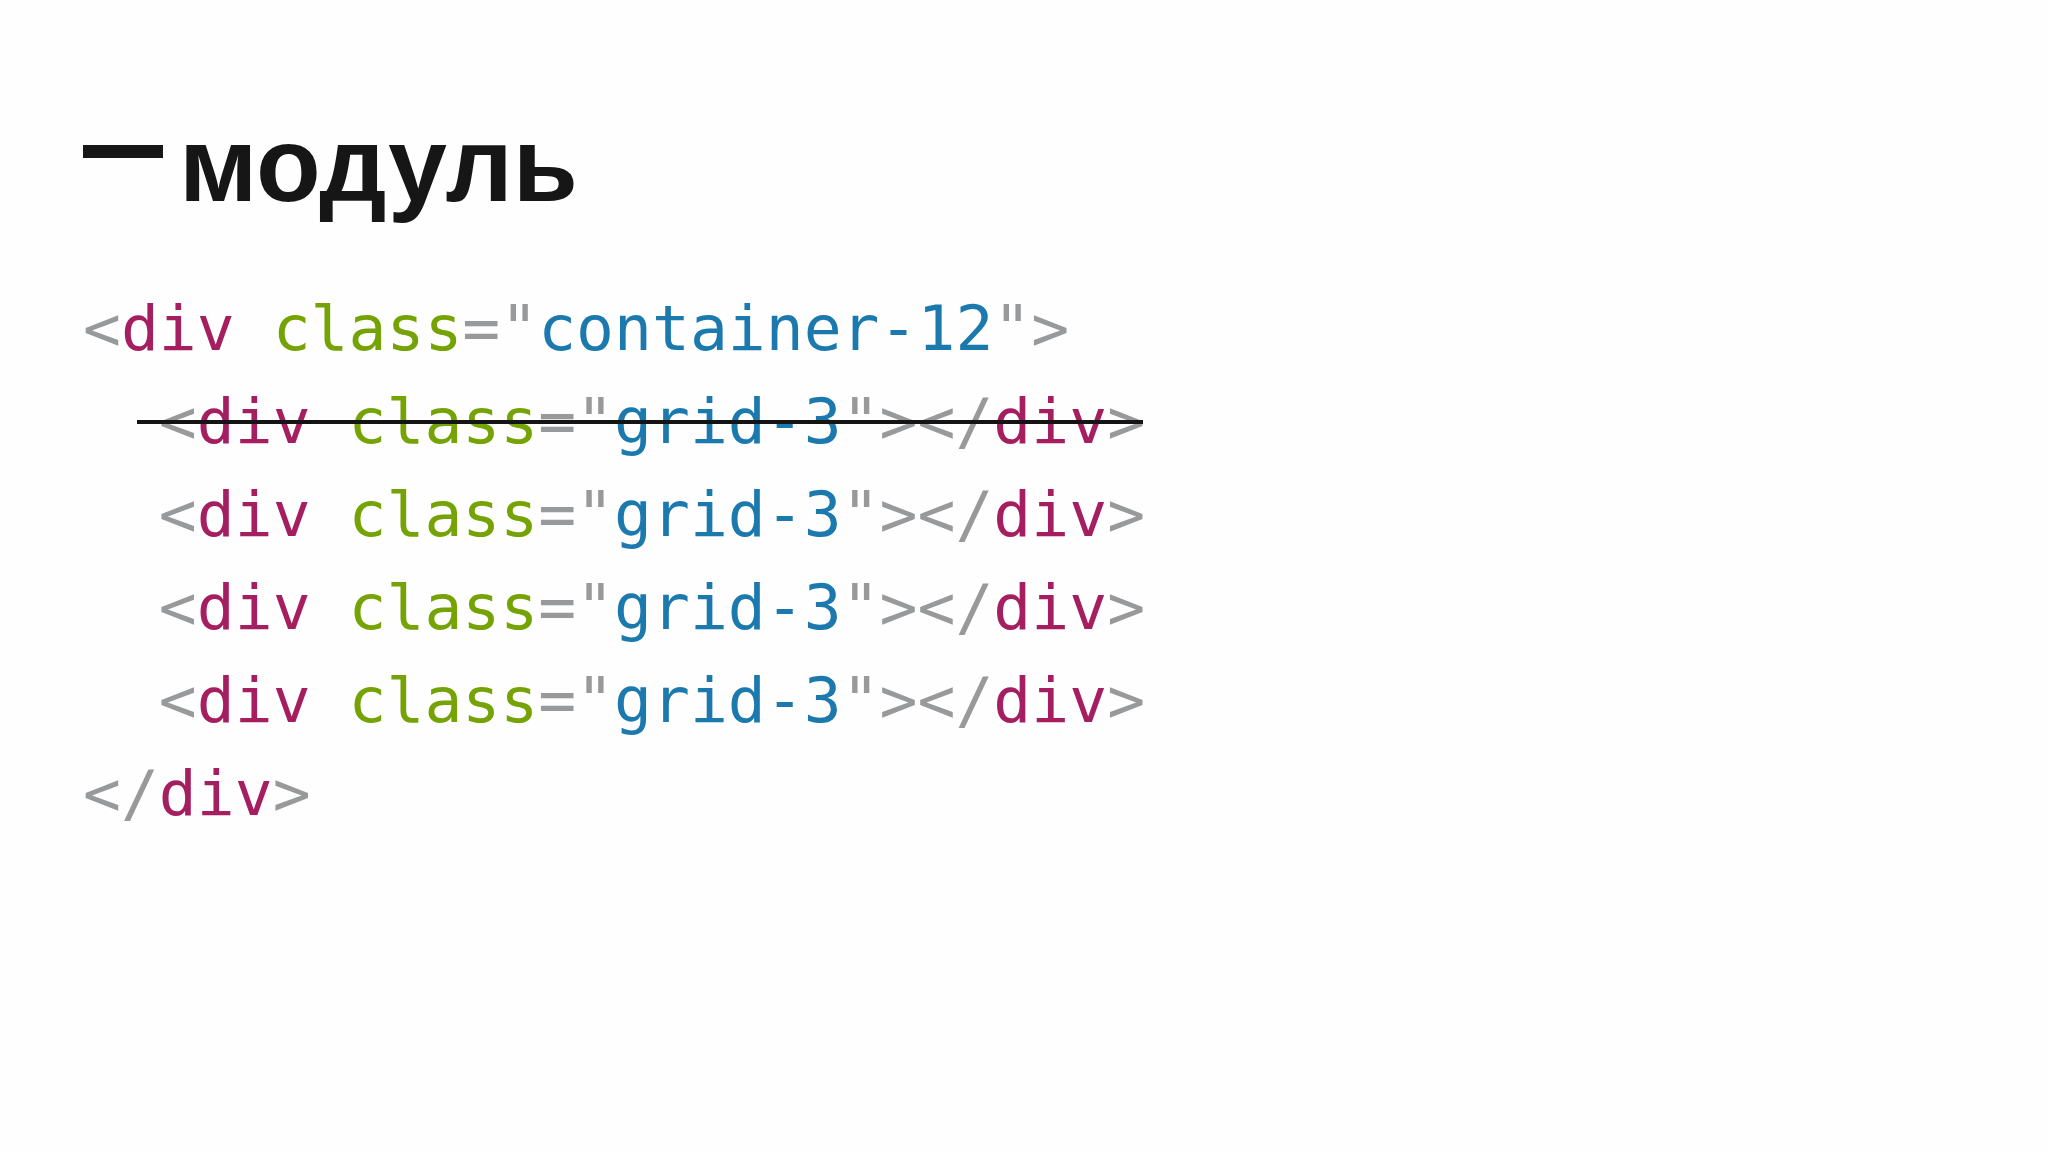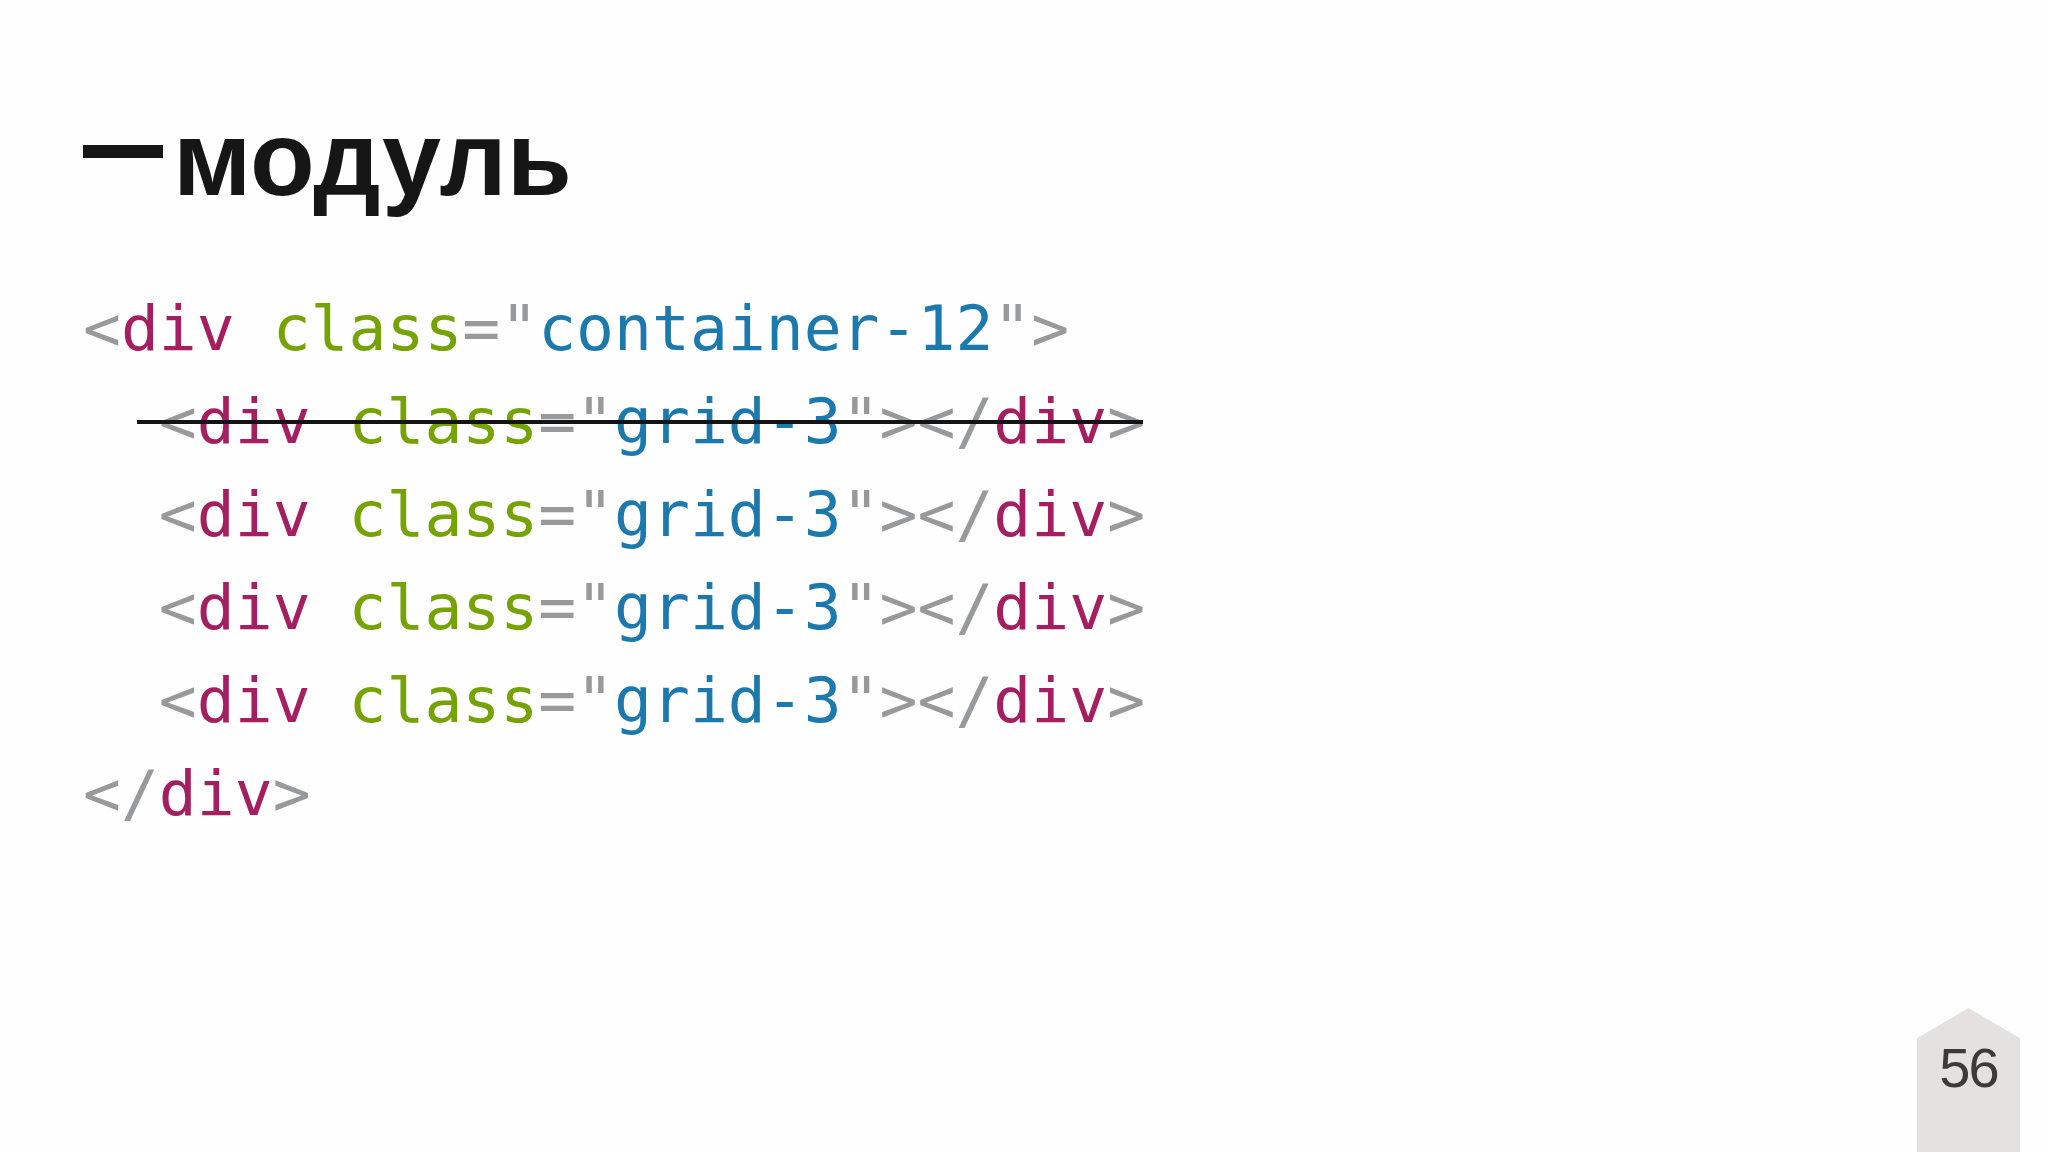--- a/index.html
+++ b/index.html
@@ -85,21 +85,18 @@
     color: #3b3b39;
   }
 </style>
 </head>
 <body>
 
 <div class="slide">
 
   <div class="title-dash"></div>
 
-  <h1 class="title-text" style="margin:8px; font-size:106px;">модуль</h1>
+  <h1 class="title-text" style="margin:14px; font-size:106px;">модуль</h1>
 
   <pre class="code" id="code-block"><div class="line"><span style="color: rgb(151, 153, 155);">&lt;</span><span style="color: rgb(165, 30, 95);">div</span><span style="color: rgb(151, 153, 155);"> </span><span style="color: rgb(117, 163, 3);">class</span><span style="color: rgb(151, 153, 155);">="</span><span style="color: rgb(27, 121, 174);">container-12</span><span style="color: rgb(151, 153, 155);">"&gt;</span></div><div class="line"><span style="color: rgb(151, 153, 155);">  &lt;</span><span style="color: rgb(165, 30, 95);">div</span><span style="color: rgb(151, 153, 155);"> </span><span style="color: rgb(117, 163, 3);">class</span><span style="color: rgb(151, 153, 155);">="</span><span style="color: rgb(27, 121, 174);">grid-3</span><span style="color: rgb(151, 153, 155);">"&gt;&lt;/</span><span style="color: rgb(165, 30, 95);">div</span><span style="color: rgb(151, 153, 155);">&gt;</span><div class="strike-bar" style="background: rgb(20, 20, 20);"></div></div><div class="line"><span style="color: rgb(151, 153, 155);">  &lt;</span><span style="color: rgb(165, 30, 95);">div</span><span style="color: rgb(151, 153, 155);"> </span><span style="color: rgb(117, 163, 3);">class</span><span style="color: rgb(151, 153, 155);">="</span><span style="color: rgb(27, 121, 174);">grid-3</span><span style="color: rgb(151, 153, 155);">"&gt;&lt;/</span><span style="color: rgb(165, 30, 95);">div</span><span style="color: rgb(151, 153, 155);">&gt;</span></div><div class="line"><span style="color: rgb(151, 153, 155);">  &lt;</span><span style="color: rgb(165, 30, 95);">div</span><span style="color: rgb(151, 153, 155);"> </span><span style="color: rgb(117, 163, 3);">class</span><span style="color: rgb(151, 153, 155);">="</span><span style="color: rgb(27, 121, 174);">grid-3</span><span style="color: rgb(151, 153, 155);">"&gt;&lt;/</span><span style="color: rgb(165, 30, 95);">div</span><span style="color: rgb(151, 153, 155);">&gt;</span></div><div class="line"><span style="color: rgb(151, 153, 155);">  &lt;</span><span style="color: rgb(165, 30, 95);">div</span><span style="color: rgb(151, 153, 155);"> </span><span style="color: rgb(117, 163, 3);">class</span><span style="color: rgb(151, 153, 155);">="</span><span style="color: rgb(27, 121, 174);">grid-3</span><span style="color: rgb(151, 153, 155);">"&gt;&lt;/</span><span style="color: rgb(165, 30, 95);">div</span><span style="color: rgb(151, 153, 155);">&gt;</span></div><div class="line"><span style="color: rgb(151, 153, 155);">&lt;/</span><span style="color: rgb(165, 30, 95);">div</span><span style="color: rgb(151, 153, 155);">&gt;</span></div></pre>
 
-  <div class="pageno-badge">
-    <span class="pageno-text">56</span>
-  </div>
 
 </div>
 
 </body></html>

